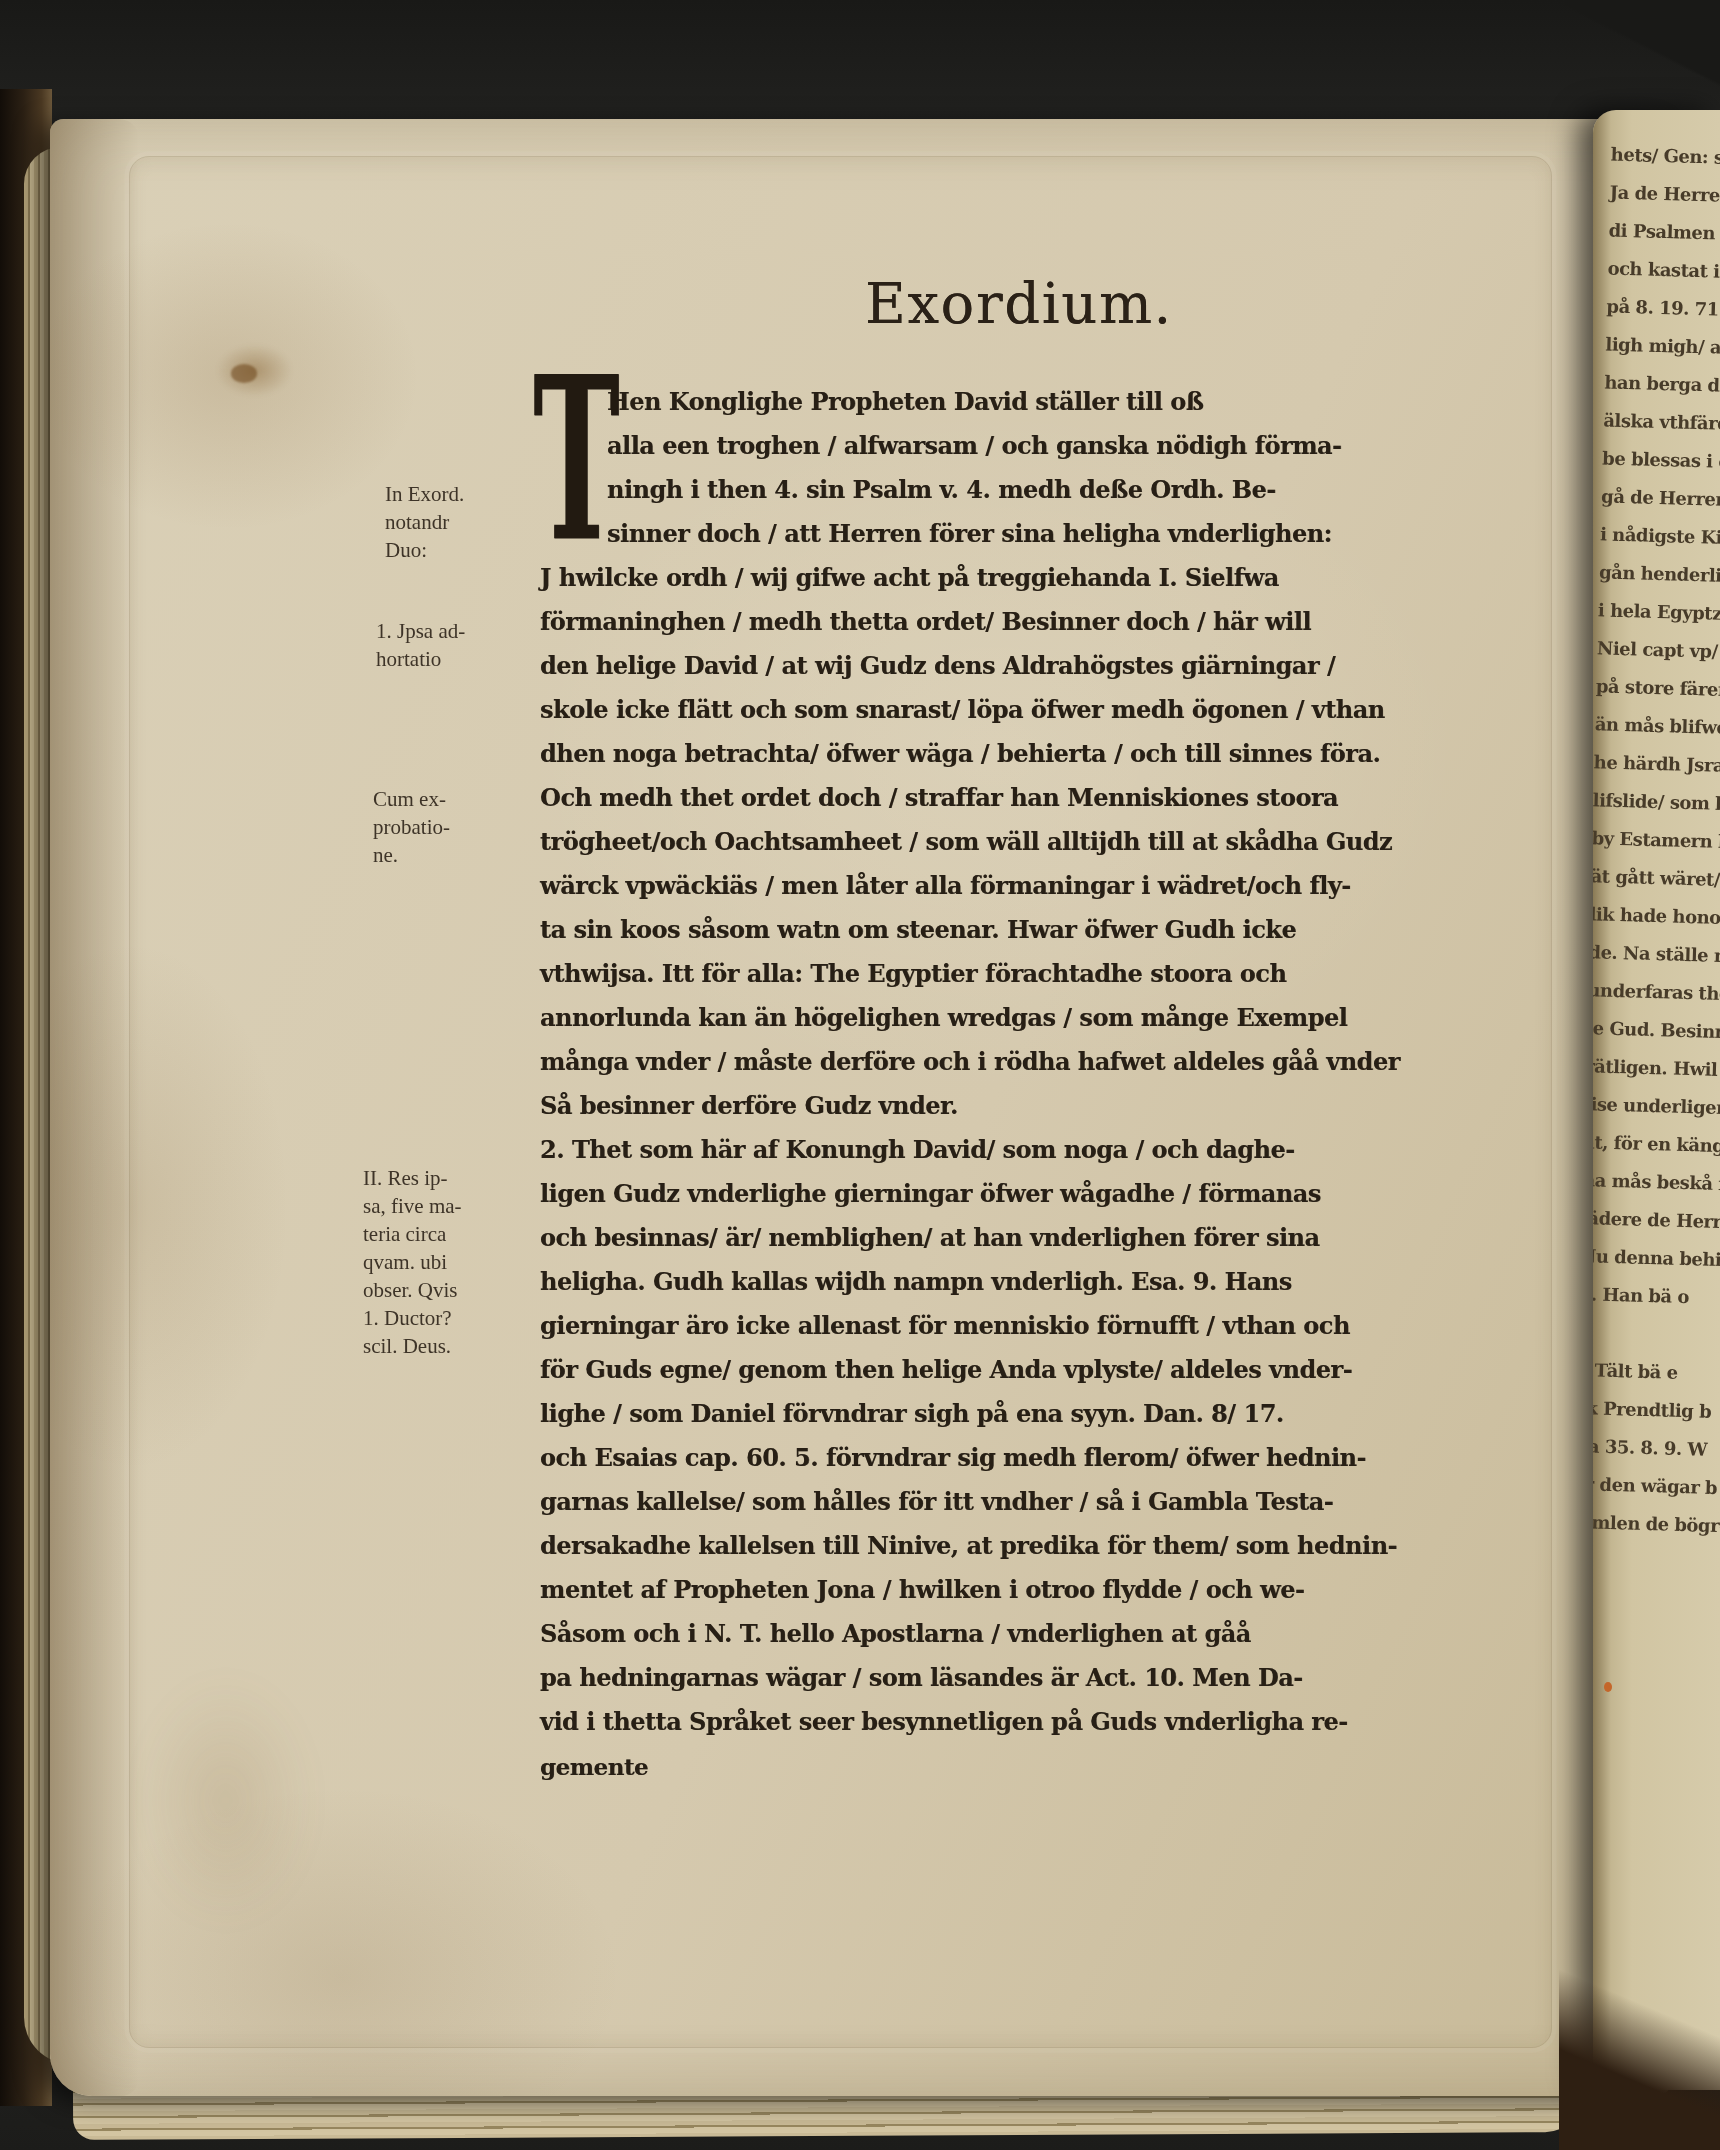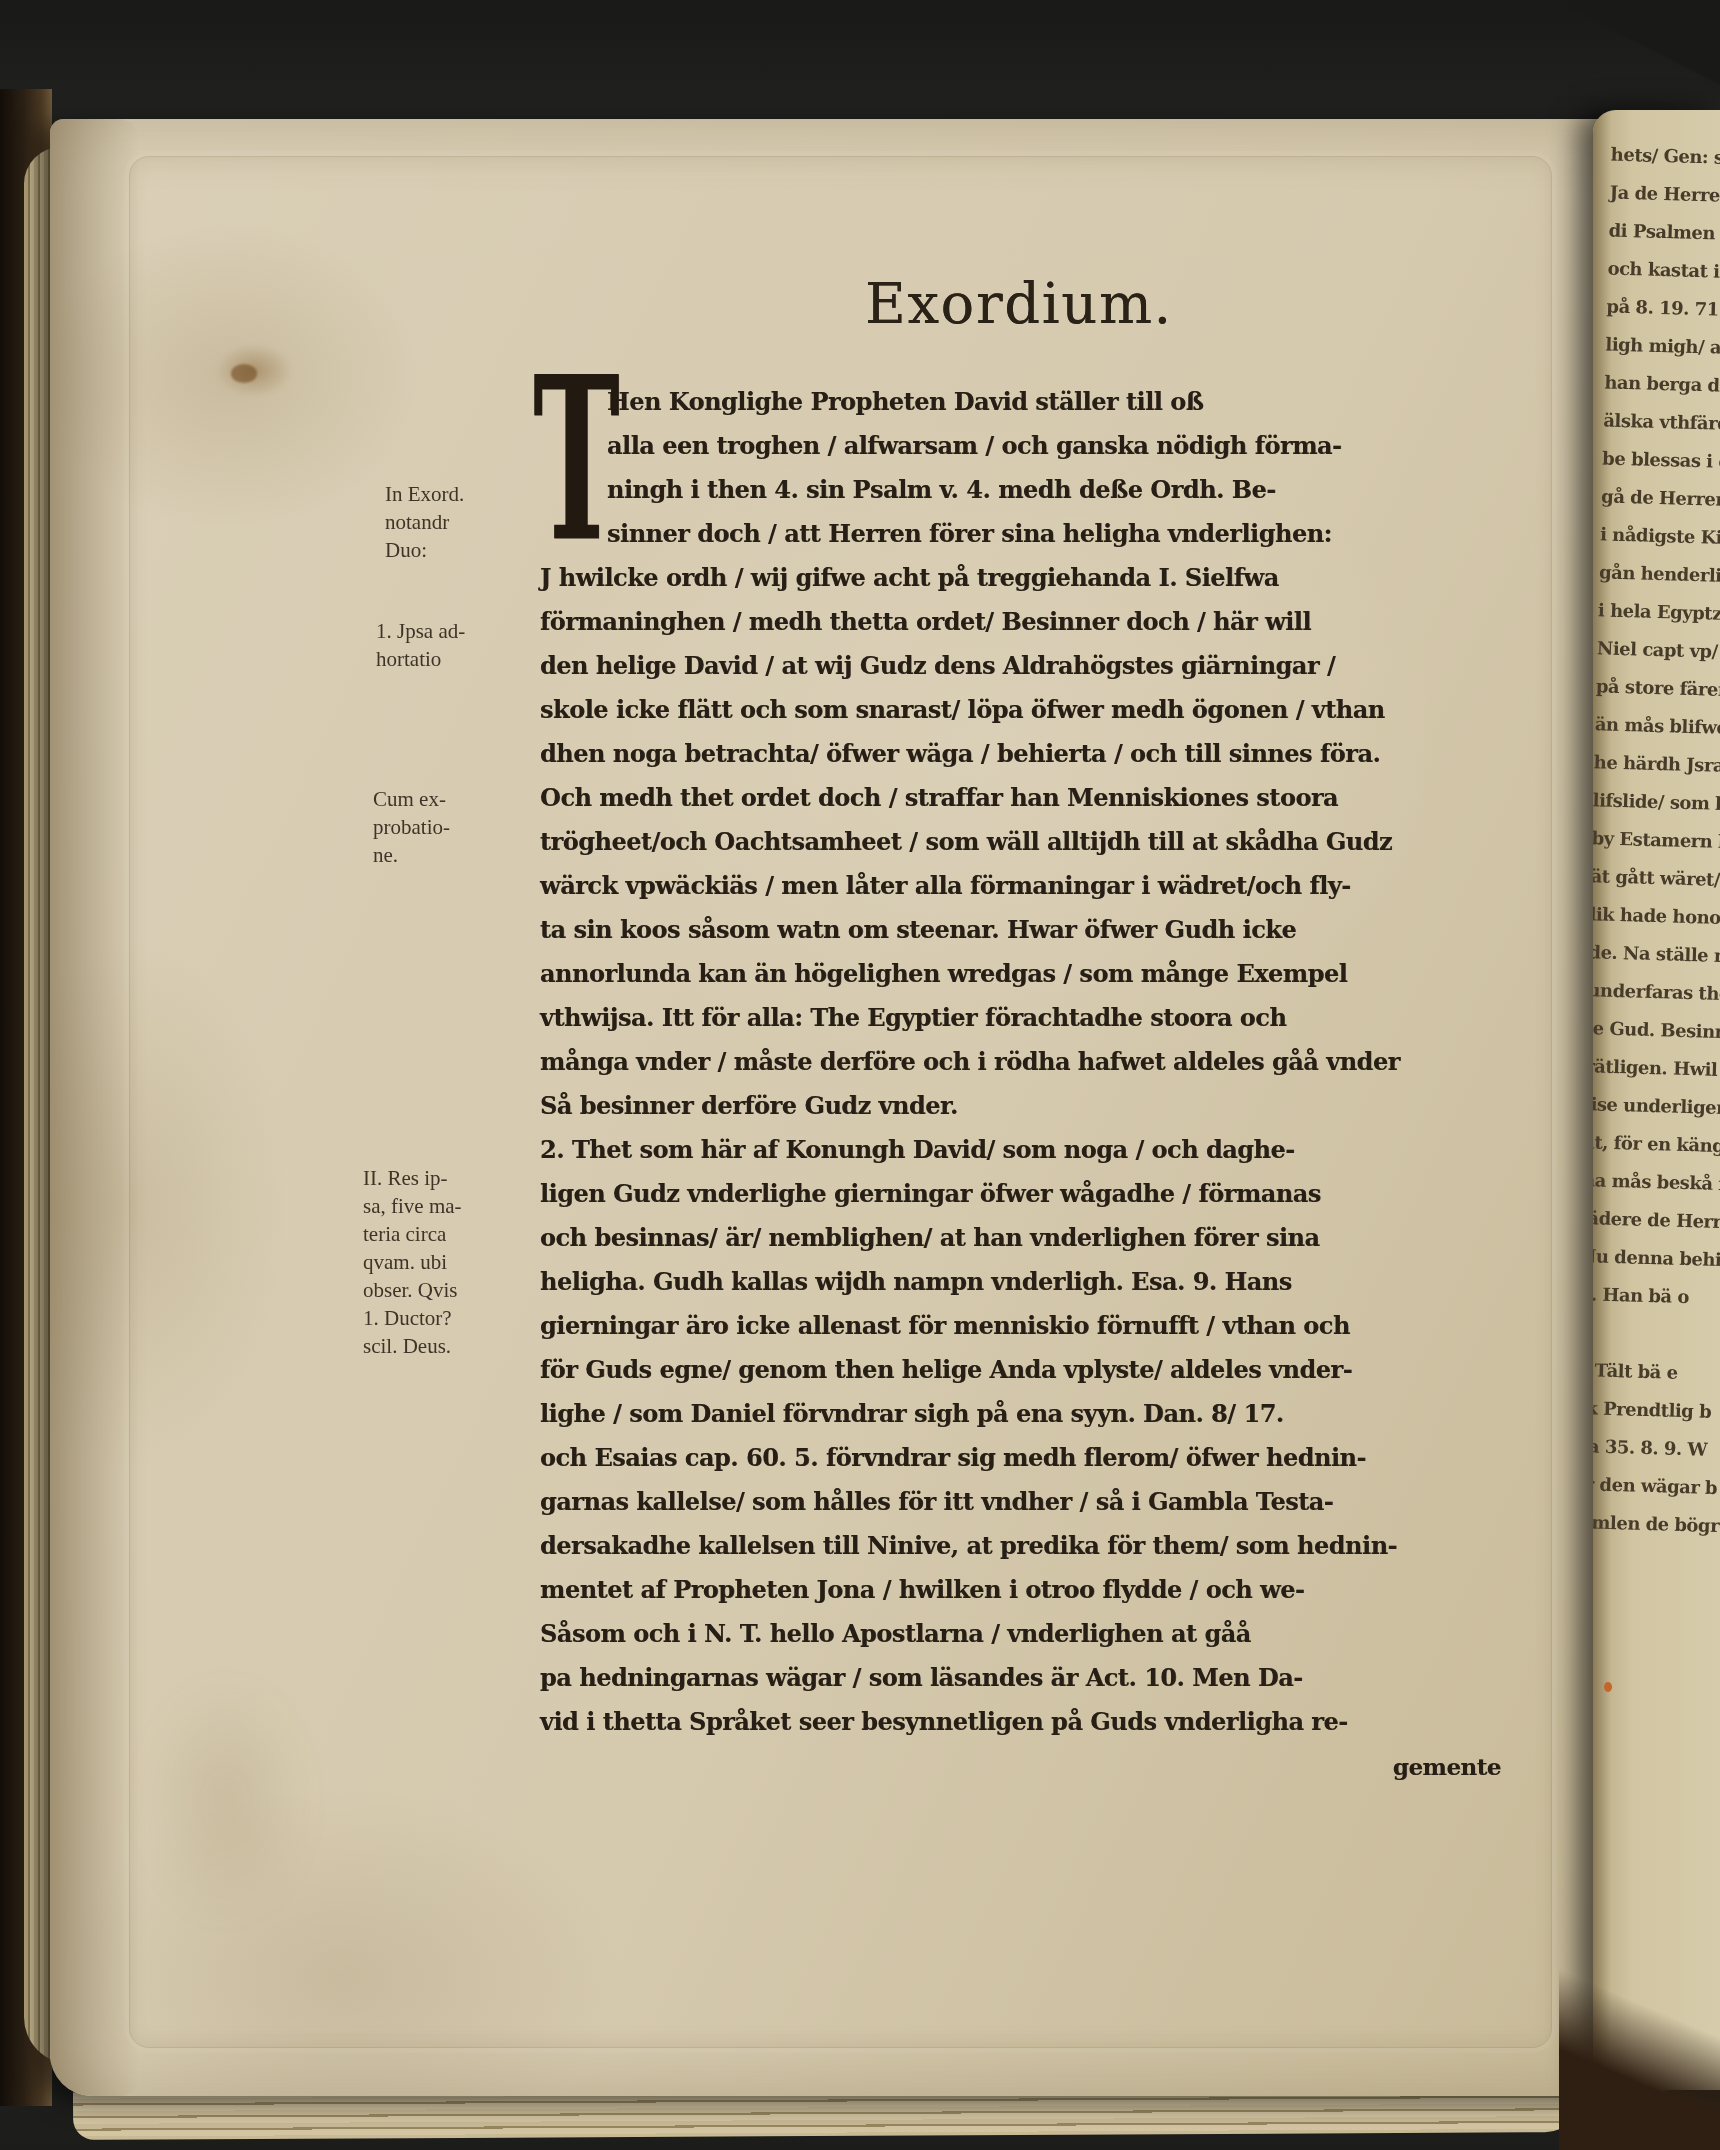--- a/index.html
+++ b/index.html
@@ -46,21 +46,21 @@
   .mnote.g3{left:323px;top:666px}
   .mnote.g4{left:313px;top:1045px}
   .body{position:absolute;left:490px;top:261px;width:979px;color:#271f15;
     font-family:"DejaVu Serif",serif;font-weight:700;font-size:24px;line-height:44px;
     letter-spacing:-0.5px;text-shadow:0.3px 0.3px 0.3px rgba(39,31,21,.55);}
   .body .line{white-space:nowrap;height:44px;overflow:visible}
   .body .p1 .line{padding-left:67px}
   .dropcap{position:absolute;left:-7.3px;top:-18px;font-size:225px;line-height:194px;
     font-weight:700;color:#221a11;transform:scaleX(.52);transform-origin:0 0;
     text-shadow:0.5px 0.5px 0.5px rgba(34,26,17,.5);}
-  .catchword{text-align:right;padding-right:18px;font-size:23px;line-height:45px;}
+  .catchword{padding-right:18px;font-size:23px;line-height:45px;}
   
   .next-page{position:absolute;left:1593px;top:110px;width:127px;height:1980px;overflow:hidden;
     border-radius:23px 0 0 14.7px;
     background:linear-gradient(90deg,#8a7a55 0,#c3b691 18px,#d1c5a2 39px,#d6cbab 100%);
     box-shadow:-14.7px 0 28px rgba(0,0,0,.62);}
   .frags{padding:25px 0 0 19px;transform:rotate(1.6deg);transform-origin:0 0;}
   .frag{white-space:nowrap;font-family:"DejaVu Serif",serif;font-weight:700;font-size:18px;
     line-height:38px;color:#473b29;letter-spacing:-0.5px;height:38px;}
   .speck{position:absolute;left:1604px;top:1682px;width:7.9px;height:10px;border-radius:50%;
     background:#c4662a;}
@@ -122,22 +122,22 @@
       <div class="para p2">
           <div class="line">J hwilcke ordh / wij gifwe acht på treggiehanda I. Sielfwa</div>
           <div class="line">förmaninghen / medh thetta ordet/ Besinner doch / här will</div>
           <div class="line">den helige David / at wij Gudz dens Aldrahögstes giärningar /</div>
           <div class="line">skole icke flätt och som snarast/ löpa öfwer medh ögonen / vthan</div>
           <div class="line">dhen noga betrachta/ öfwer wäga / behierta / och till sinnes föra.</div>
           <div class="line">Och medh thet ordet doch / straffar han Menniskiones stoora</div>
           <div class="line">trögheet/och Oachtsamheet / som wäll alltijdh till at skådha Gudz</div>
           <div class="line">wärck vpwäckiäs / men låter alla förmaningar i wädret/och fly-</div>
           <div class="line">ta sin koos såsom watn om steenar.  Hwar öfwer Gudh icke</div>
+          <div class="line">vthwijsa.  Itt för alla:  The Egyptier förachtadhe stoora och</div>
           <div class="line">annorlunda kan än högelighen wredgas / som månge Exempel</div>
-          <div class="line">vthwijsa.  Itt för alla:  The Egyptier förachtadhe stoora och</div>
           <div class="line">många vnder / måste derföre och i rödha hafwet aldeles gåå vnder</div>
           <div class="line">Så besinner derföre  Gudz vnder.</div>
         </div>
       <div class="para p3">
           <div class="line">2.  Thet som här af Konungh David/ som noga / och daghe-</div>
           <div class="line">ligen Gudz vnderlighe gierningar öfwer wågadhe / förmanas</div>
           <div class="line">och besinnas/ är/ nemblighen/ at han vnderlighen förer sina</div>
           <div class="line">heligha.  Gudh kallas wijdh nampn vnderligh.  Esa. 9. Hans</div>
           <div class="line">gierningar äro icke allenast för menniskio förnufft / vthan och</div>
           <div class="line">för Guds egne/ genom then helige Anda vplyste/ aldeles vnder-</div>

